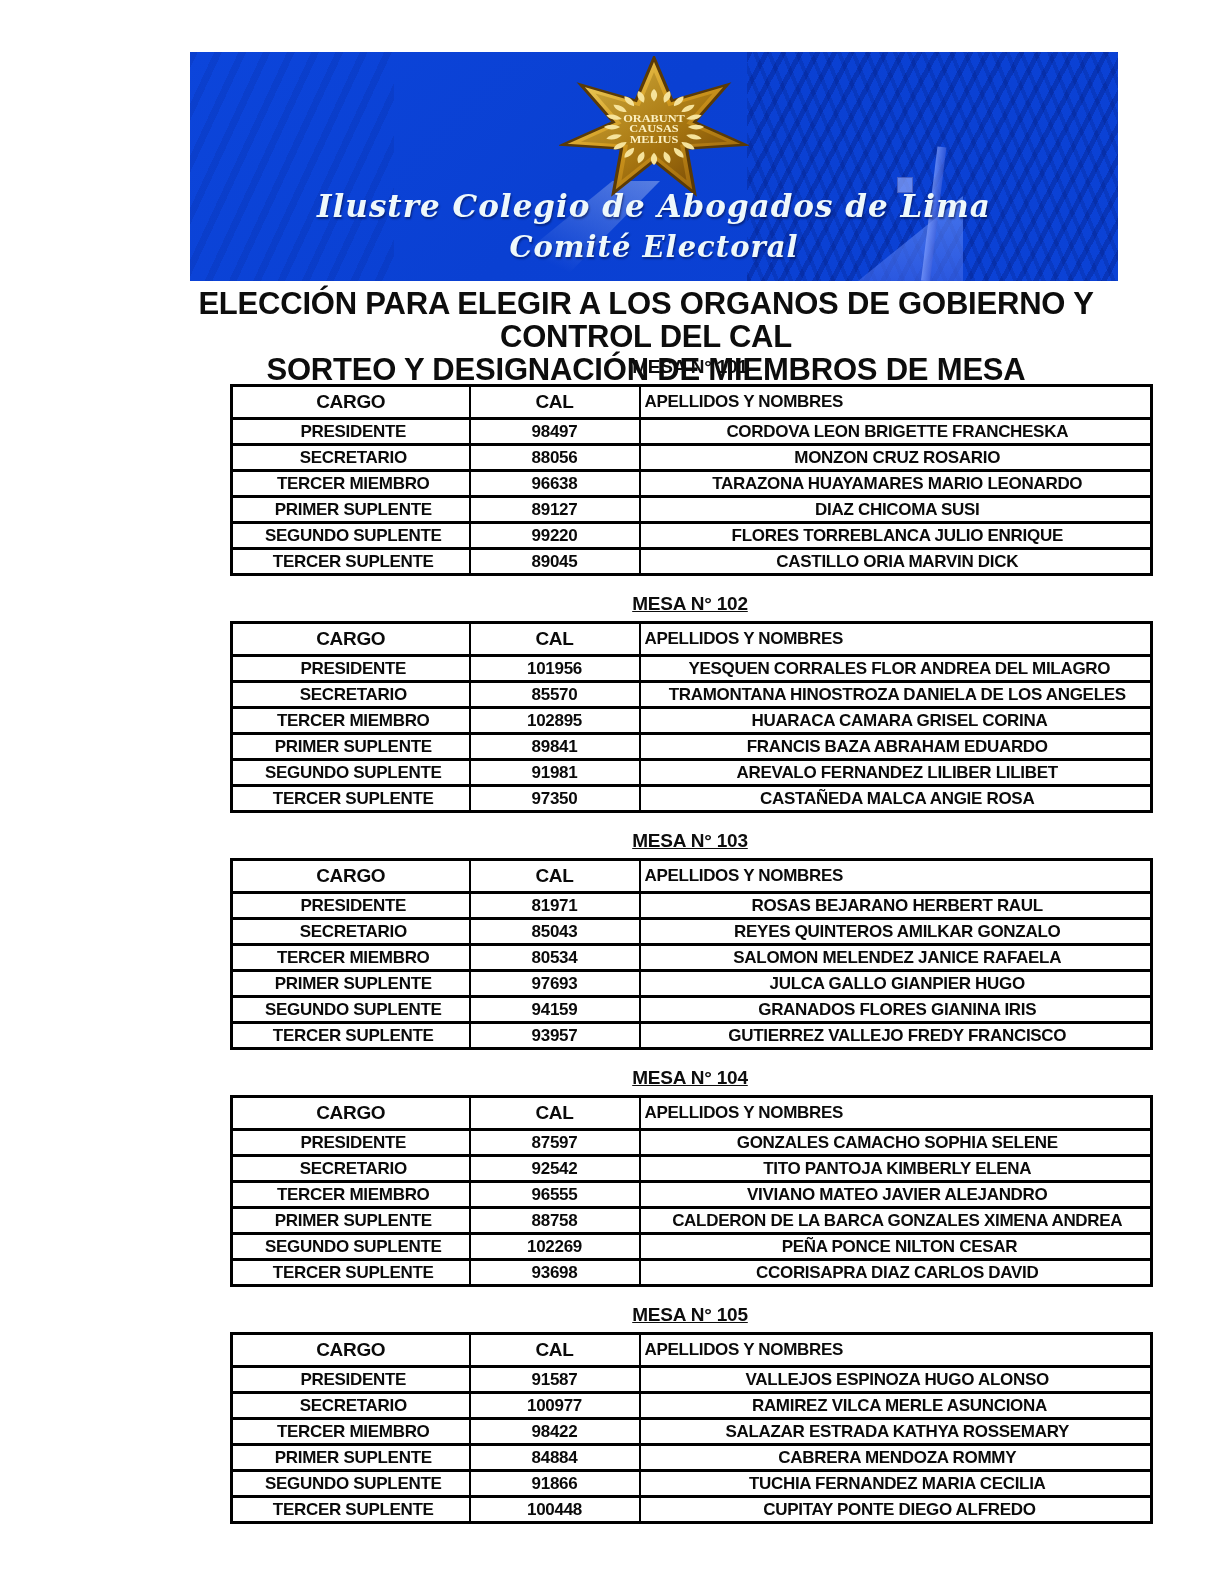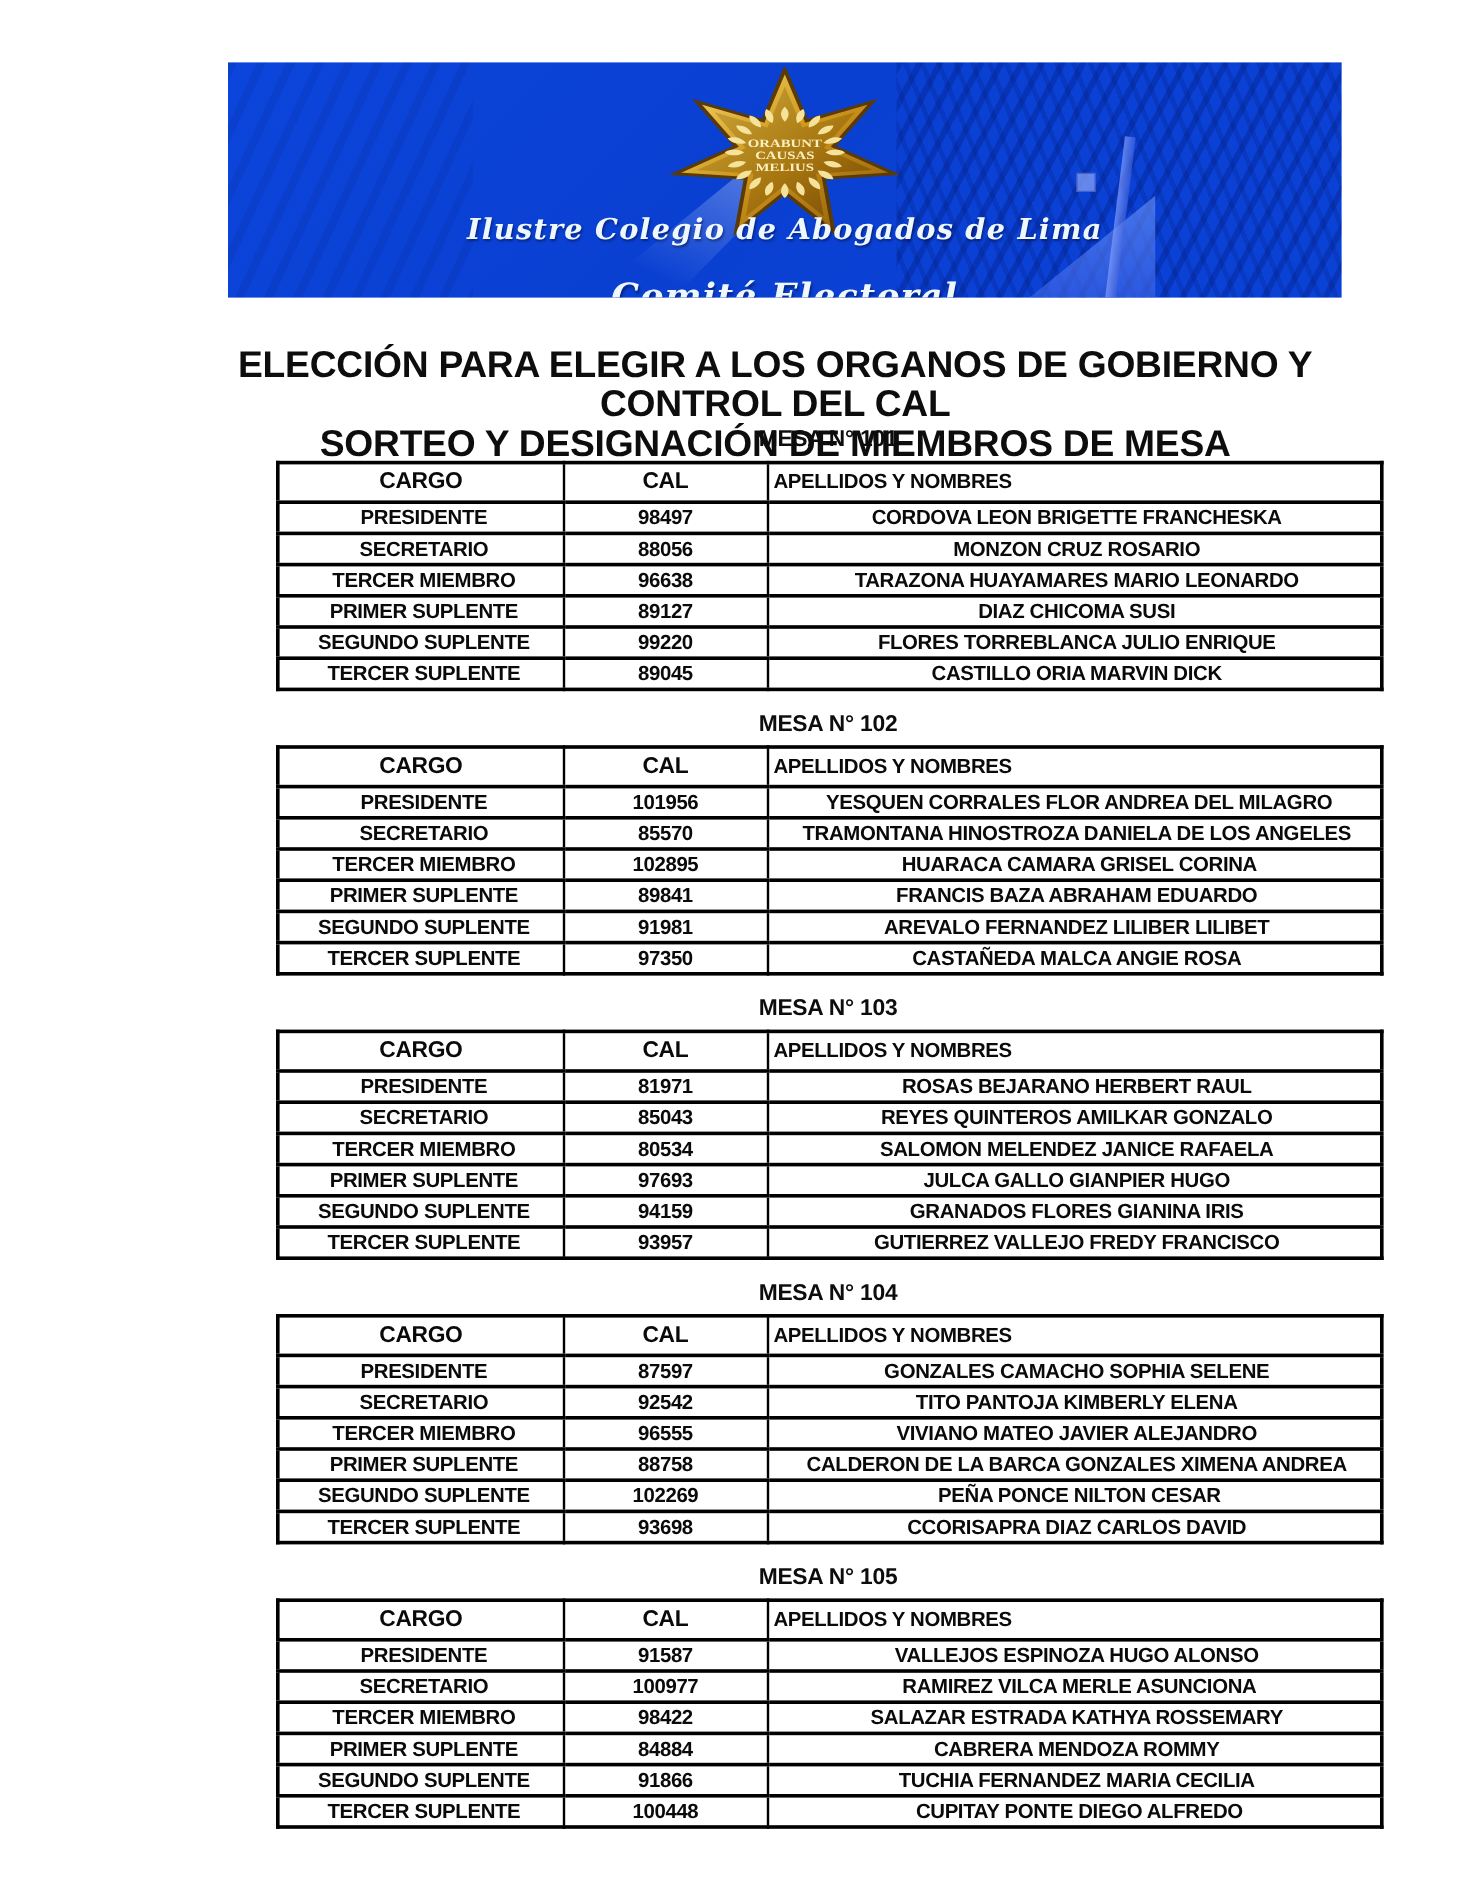--- a/index.html
+++ b/index.html
@@ -9,21 +9,21 @@
     font-family: "Liberation Sans", sans-serif;
     color: #111;
     position: relative;
     overflow: hidden;
   }
 
   
   .banner {
     position: absolute;
     left: 190px; top: 52px;
-    width: 928px; height: 196px;
+    width: 928px; height: 229px;
     background: linear-gradient(135deg, #0c45db 0%, #0a40d2 45%, #0b42d6 100%);
     overflow: hidden;
   }
   
   .banner .texture-right {
     position: absolute; right: 0; top: 0; width: 40%; height: 100%;
     background:
       repeating-linear-gradient(118deg, rgba(0,12,90,0.28) 0 5px, rgba(0,0,0,0) 5px 15px),
       repeating-linear-gradient(68deg, rgba(0,10,70,0.16) 0 4px, rgba(0,0,0,0) 4px 13px);
     opacity: .85;
@@ -61,37 +61,37 @@
   }
   .org-line {
     position: absolute; left: 0; width: 100%;
     text-align: center;
     font-family: "DejaVu Serif", serif;
     font-style: italic; font-weight: bold;
     color: #eef8fb;
     text-shadow: 1px 2px 2px rgba(0,0,30,0.45);
     letter-spacing: 1px;
   }
-  .org-name { top: 124px; font-size: 24px; }
+  .org-name { top: 136px; font-size: 31px; }
   .committee-name { top: 178px; font-size: 29px; }
 
   
   .doc-title {
     position: absolute; left: 186px; top: 287px; width: 920px;
     text-align: center; font-weight: bold; font-size: 31px; line-height: 33px;
     letter-spacing: -0.2px; color: #0d0d0d;
   }
 
   
   .tables-container { position: absolute; left: 186px; top: 342px; width: 920px; margin-left: 44px; }
   .mesa-title {
     text-align: center; font-weight: bold; font-size: 19px;
     margin-top: 14px; margin-bottom: 6px; letter-spacing: -0.2px; color: #0d0d0d;
   }
-  .mesa-block:nth-child(n+2) .mesa-title { margin-top: 17px; }
+  .mesa-block:nth-child(n+2) .mesa-title { margin-top: 17px; text-decoration: underline; }
   table.mesa {
     width: 920px; border-collapse: collapse; table-layout: fixed;
     border: 3px solid #000;
   }
   table.mesa col.c0 { width: 238px; }
   table.mesa col.c1 { width: 170px; }
   table.mesa col.c2 { width: 512px; }
   table.mesa th, table.mesa td {
     border: 2px solid #000;
     font-weight: bold;

